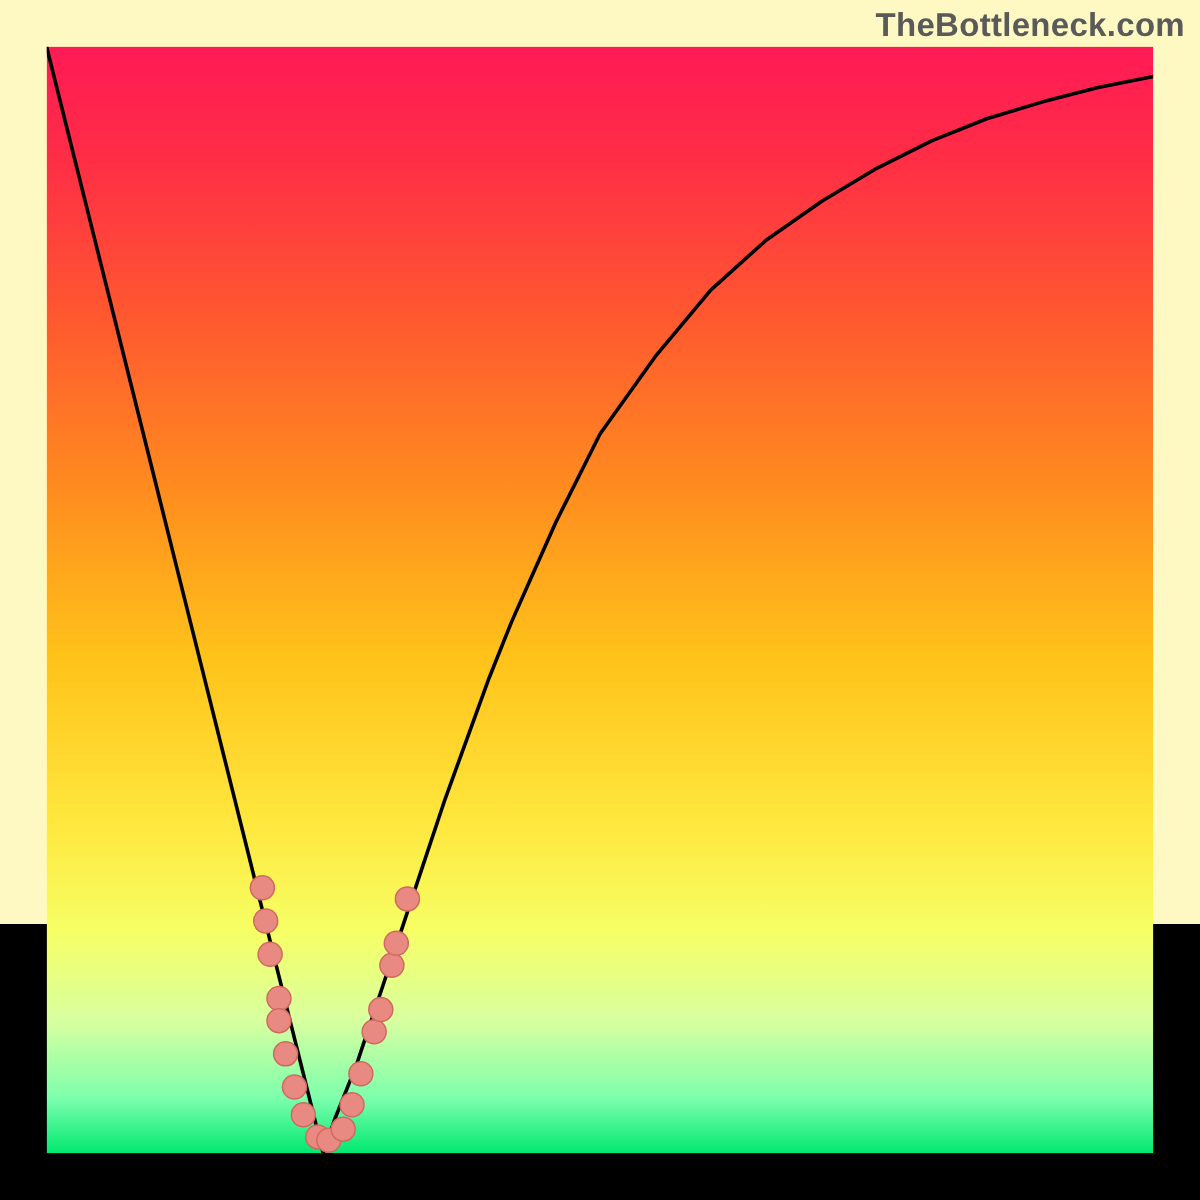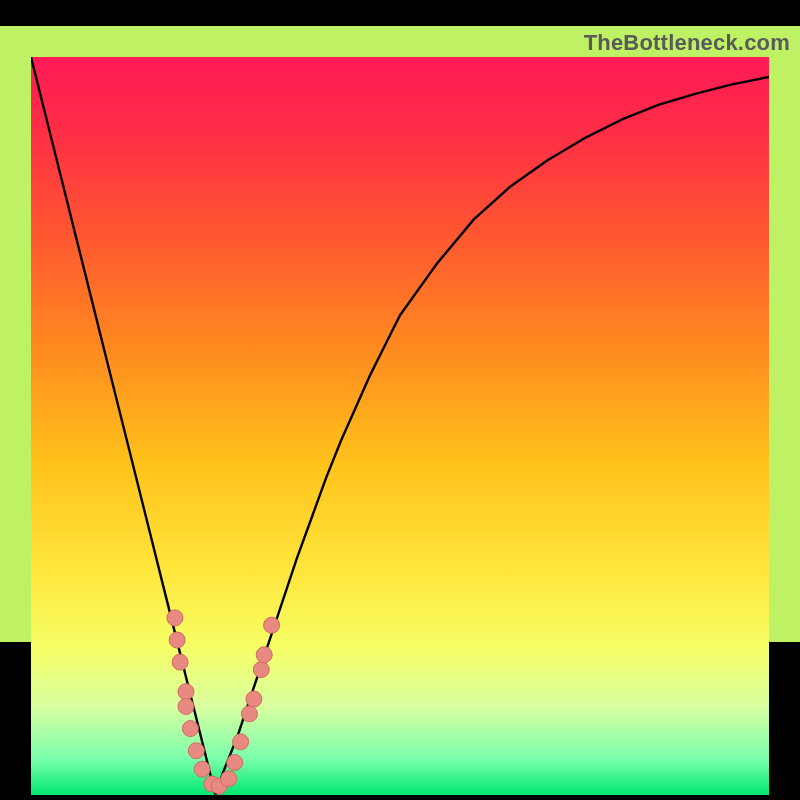--- a/index.html
+++ b/index.html
@@ -8,22 +8,21 @@
     width: 800px;
     height: 800px;
     overflow: hidden;
     background: #000;
     font-family: Arial, Helvetica, sans-serif;
   }
   .frame {
     position: relative;
     width: 800px;
     height: 616px;
-    background: #bef264;
-    margin-top: 26px;
+    background: #fef9c3;
   }
   .plot {
     position: absolute;
     left: 31px;
     top: 31px;
     width: 738px;
     height: 738px;
     overflow: hidden;
   }
   .plot svg {

